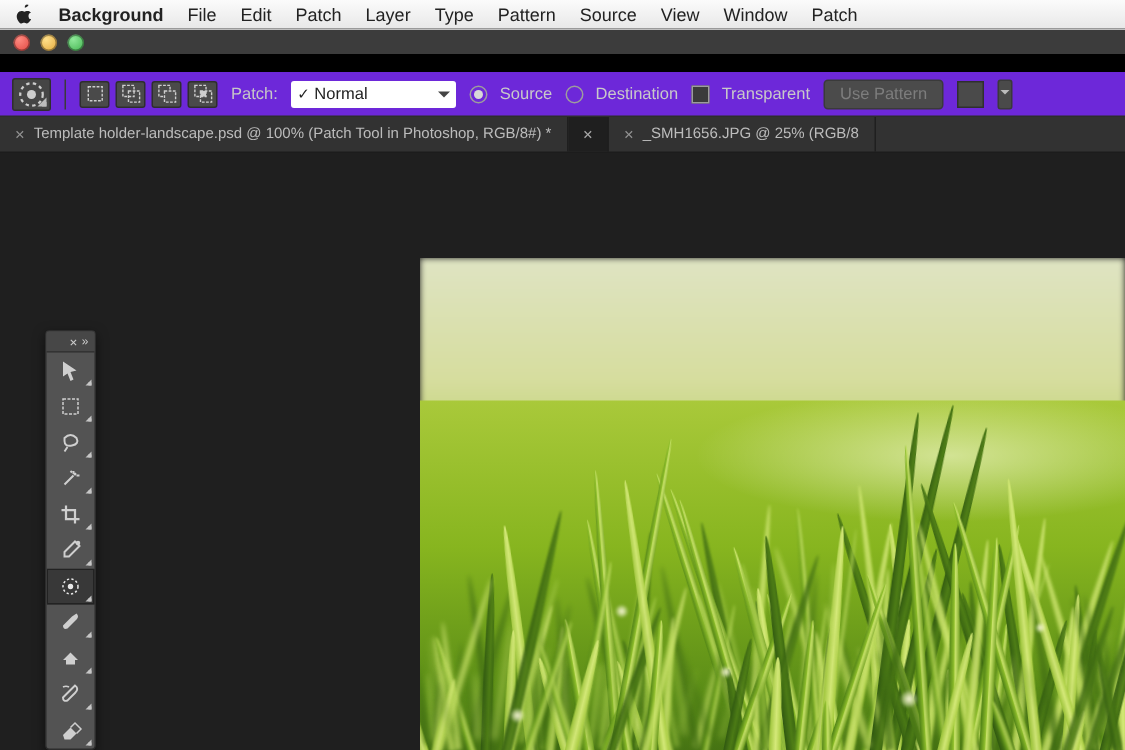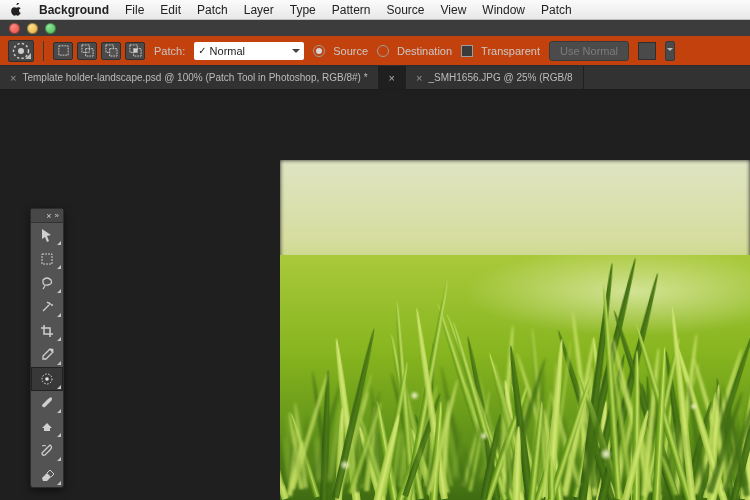--- a/index.html
+++ b/index.html
@@ -12,21 +12,21 @@
 .mac-menu span { white-space:nowrap; }
 
 
 .traffic { height:16px; background:#3c3c3c; display:flex; align-items:center; gap:7px; padding-left:9px; }
 .traffic .dot { width:11px; height:11px; border-radius:50%; box-shadow:inset 0 0 0 1px rgba(0,0,0,.35); }
 .traffic .red { background:radial-gradient(circle at 35% 30%,#ff8a80,#e0443e); }
 .traffic .yel { background:radial-gradient(circle at 35% 30%,#ffe08a,#e2a63a); }
 .traffic .grn { background:radial-gradient(circle at 35% 30%,#90e89a,#3fb24c); }
 
 
-.opts { height:30px; background:#c2410c; display:flex; align-items:center; gap:9px; padding:0 8px; color:#c9c9c9; font-size:11px; position:relative; border-bottom:1px solid #2d2d2d; }
+.opts { height:30px; background:#6d28d9; display:flex; align-items:center; gap:9px; padding:0 8px; color:#c9c9c9; font-size:11px; position:relative; border-bottom:1px solid #2d2d2d;margin-top:12px; }
 .opts .toolchip { width:26px; height:22px; border:1px solid #2f2f2f; border-radius:2px; background:#454545; display:flex; align-items:center; justify-content:center; position:relative; }
 .opts .toolchip:after { content:""; position:absolute; right:2px; bottom:2px; border:3px solid transparent; border-right-color:#bcbcbc; border-bottom-color:#bcbcbc; }
 .opts .divider { width:1px; height:20px; background:#3a3a3a; }
 .opts .sel-icons { display:flex; gap:4px; }
 .opts .selbtn { width:20px; height:18px; border:1px solid #2e2e2e; border-radius:2px; background:#4a4a4a; display:flex; align-items:center; justify-content:center; }
 .opts .selbtn svg { width:13px; height:13px; }
 .opts .lbl { color:#c7c7c7; }
 .opts .dropdown-wrap { position:relative; }
 .opts .dropdown { width:110px; height:18px; background:#fff; color:#222; font-size:11px; display:flex; align-items:center; padding:0 4px; border-radius:2px; position:relative; }
 .opts .dropdown .check { font-size:10px; margin-right:3px; }
@@ -150,21 +150,21 @@
   </div>
   <div class="group">
     <span class="radio"></span>
     <span>Destination</span>
   </div>
   <div class="group">
     <span class="cb"></span>
     <span>Transparent</span>
   </div>
   <div class="btn-disabled">
-    <span>Use Normal</span>
+    <span>Use Pattern</span>
   </div>
   <div class="swatch"></div>
   <div class="end"></div>
 </div>
 
 <div class="tabs">
   <div class="tab">
     <span class="x">×</span>
     <span>Template holder-landscape.psd @ 100% (Patch Tool in Photoshop, RGB/8#) *</span>
   </div>

